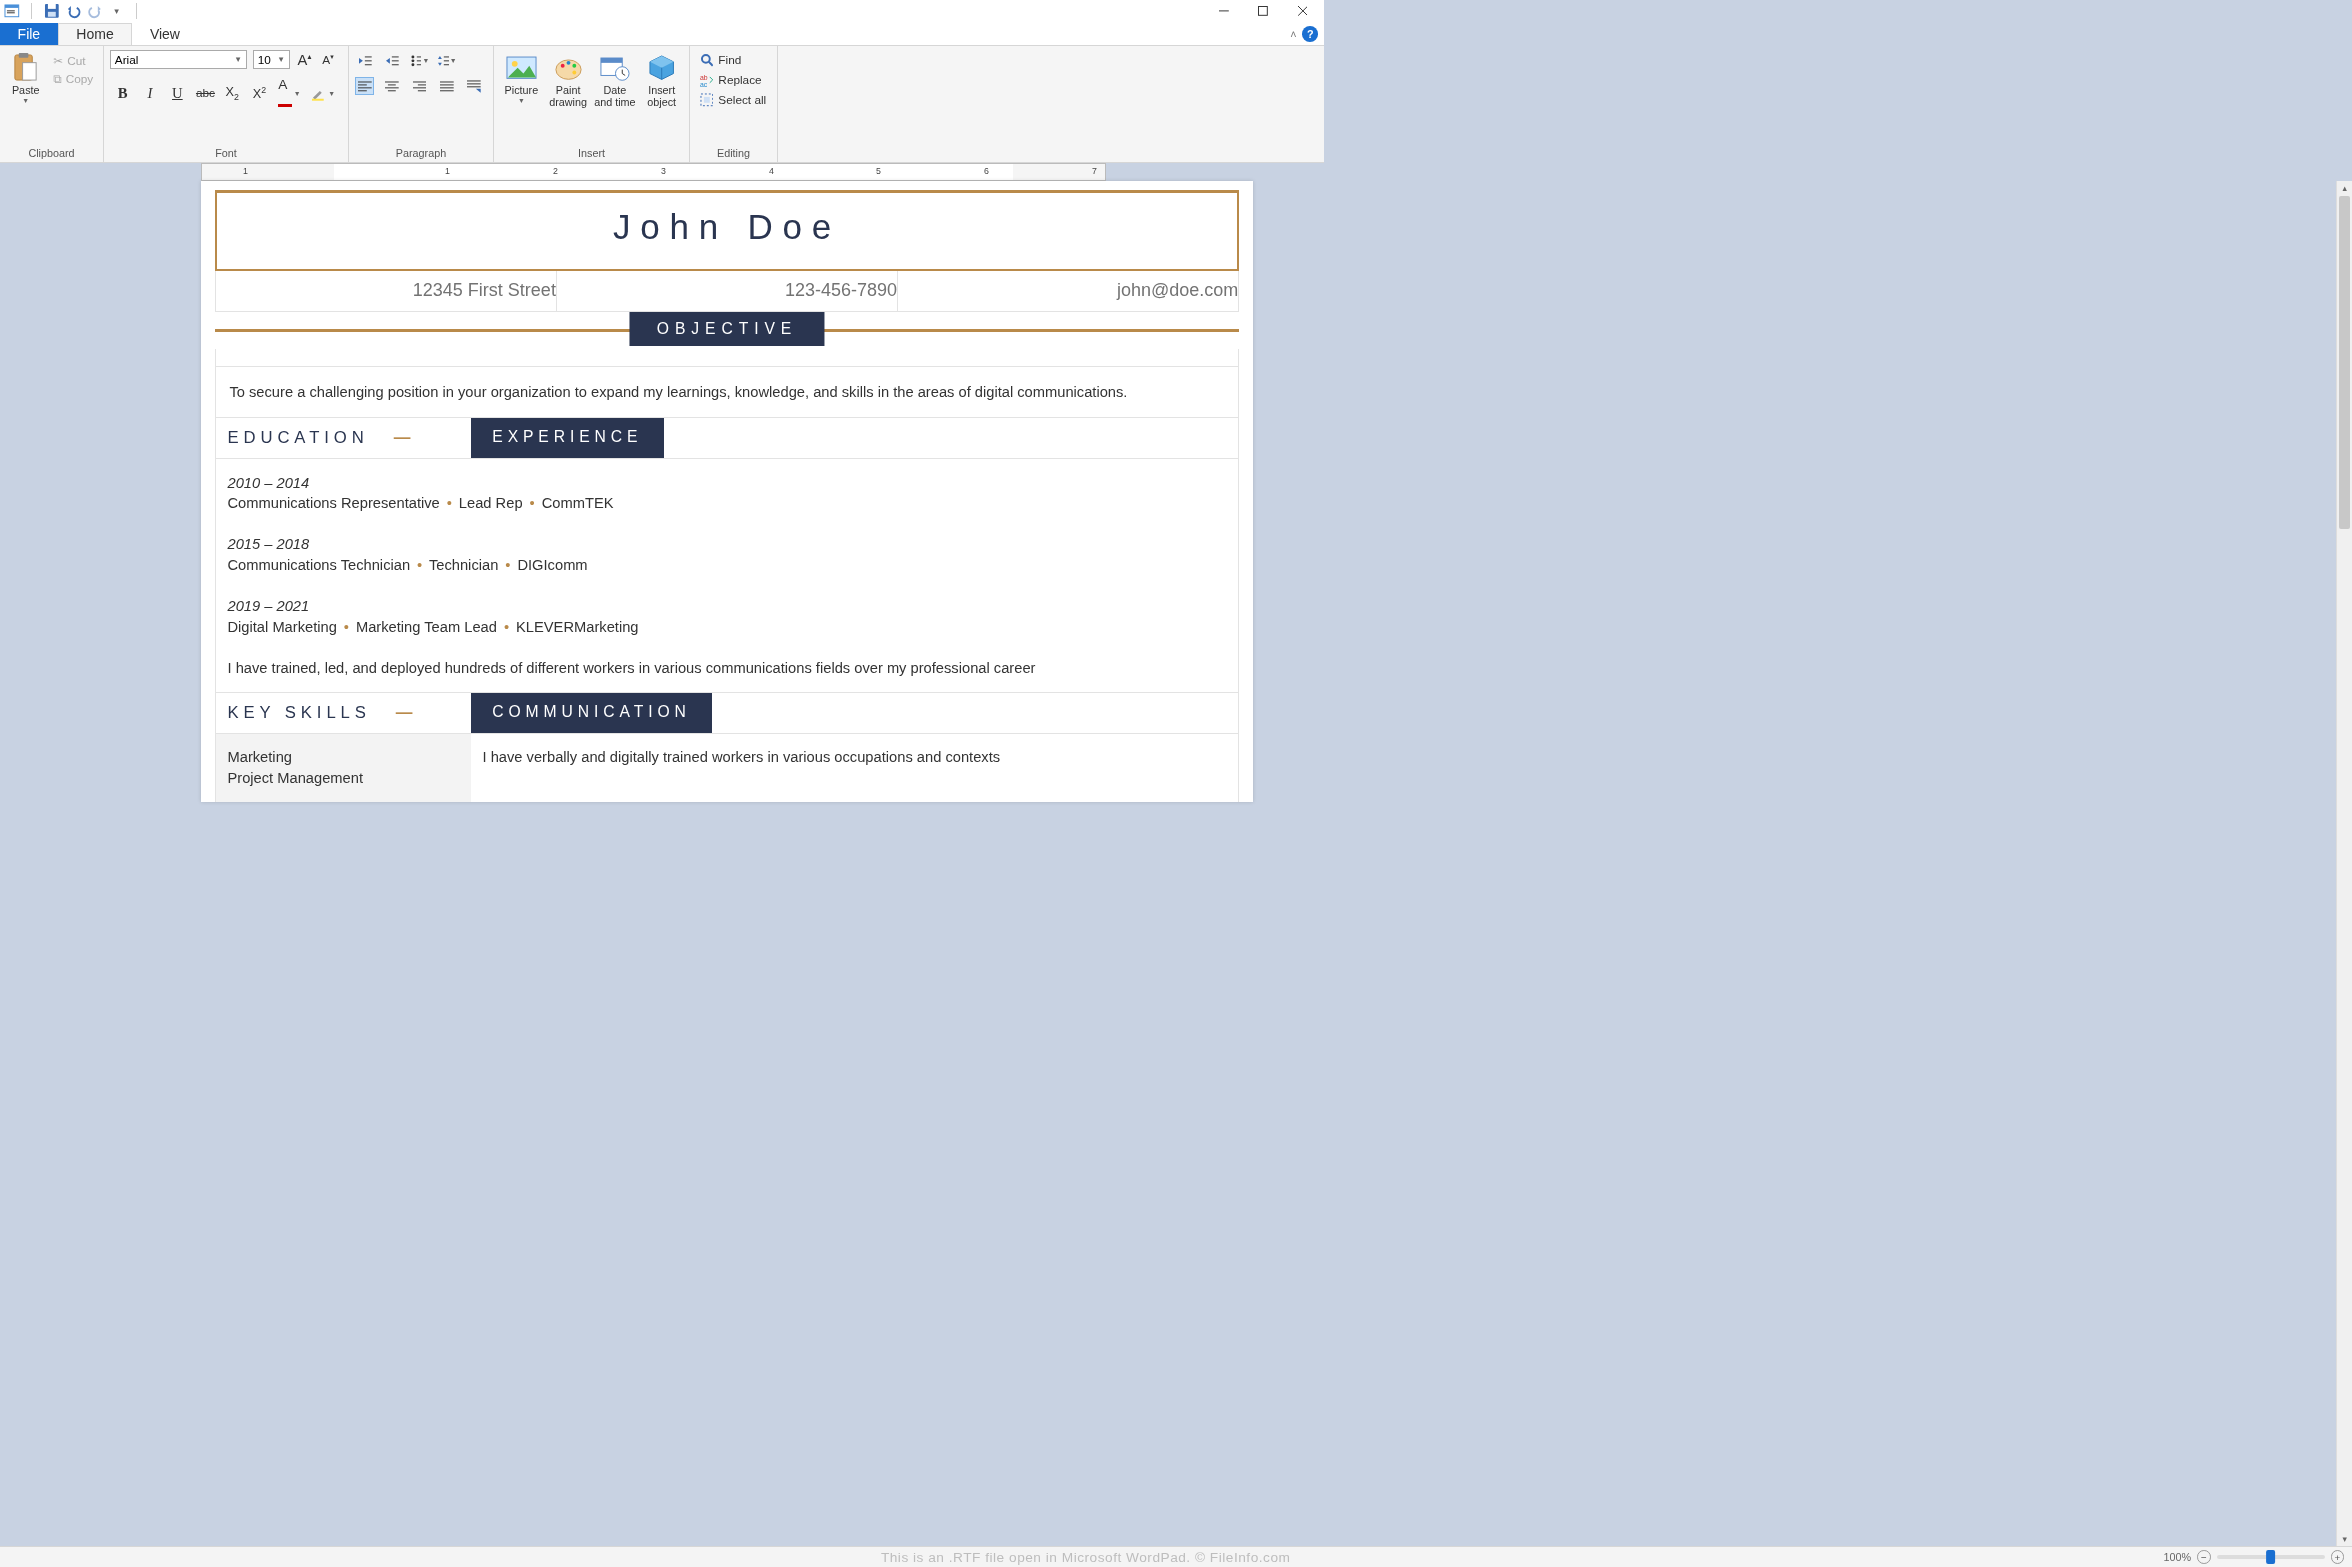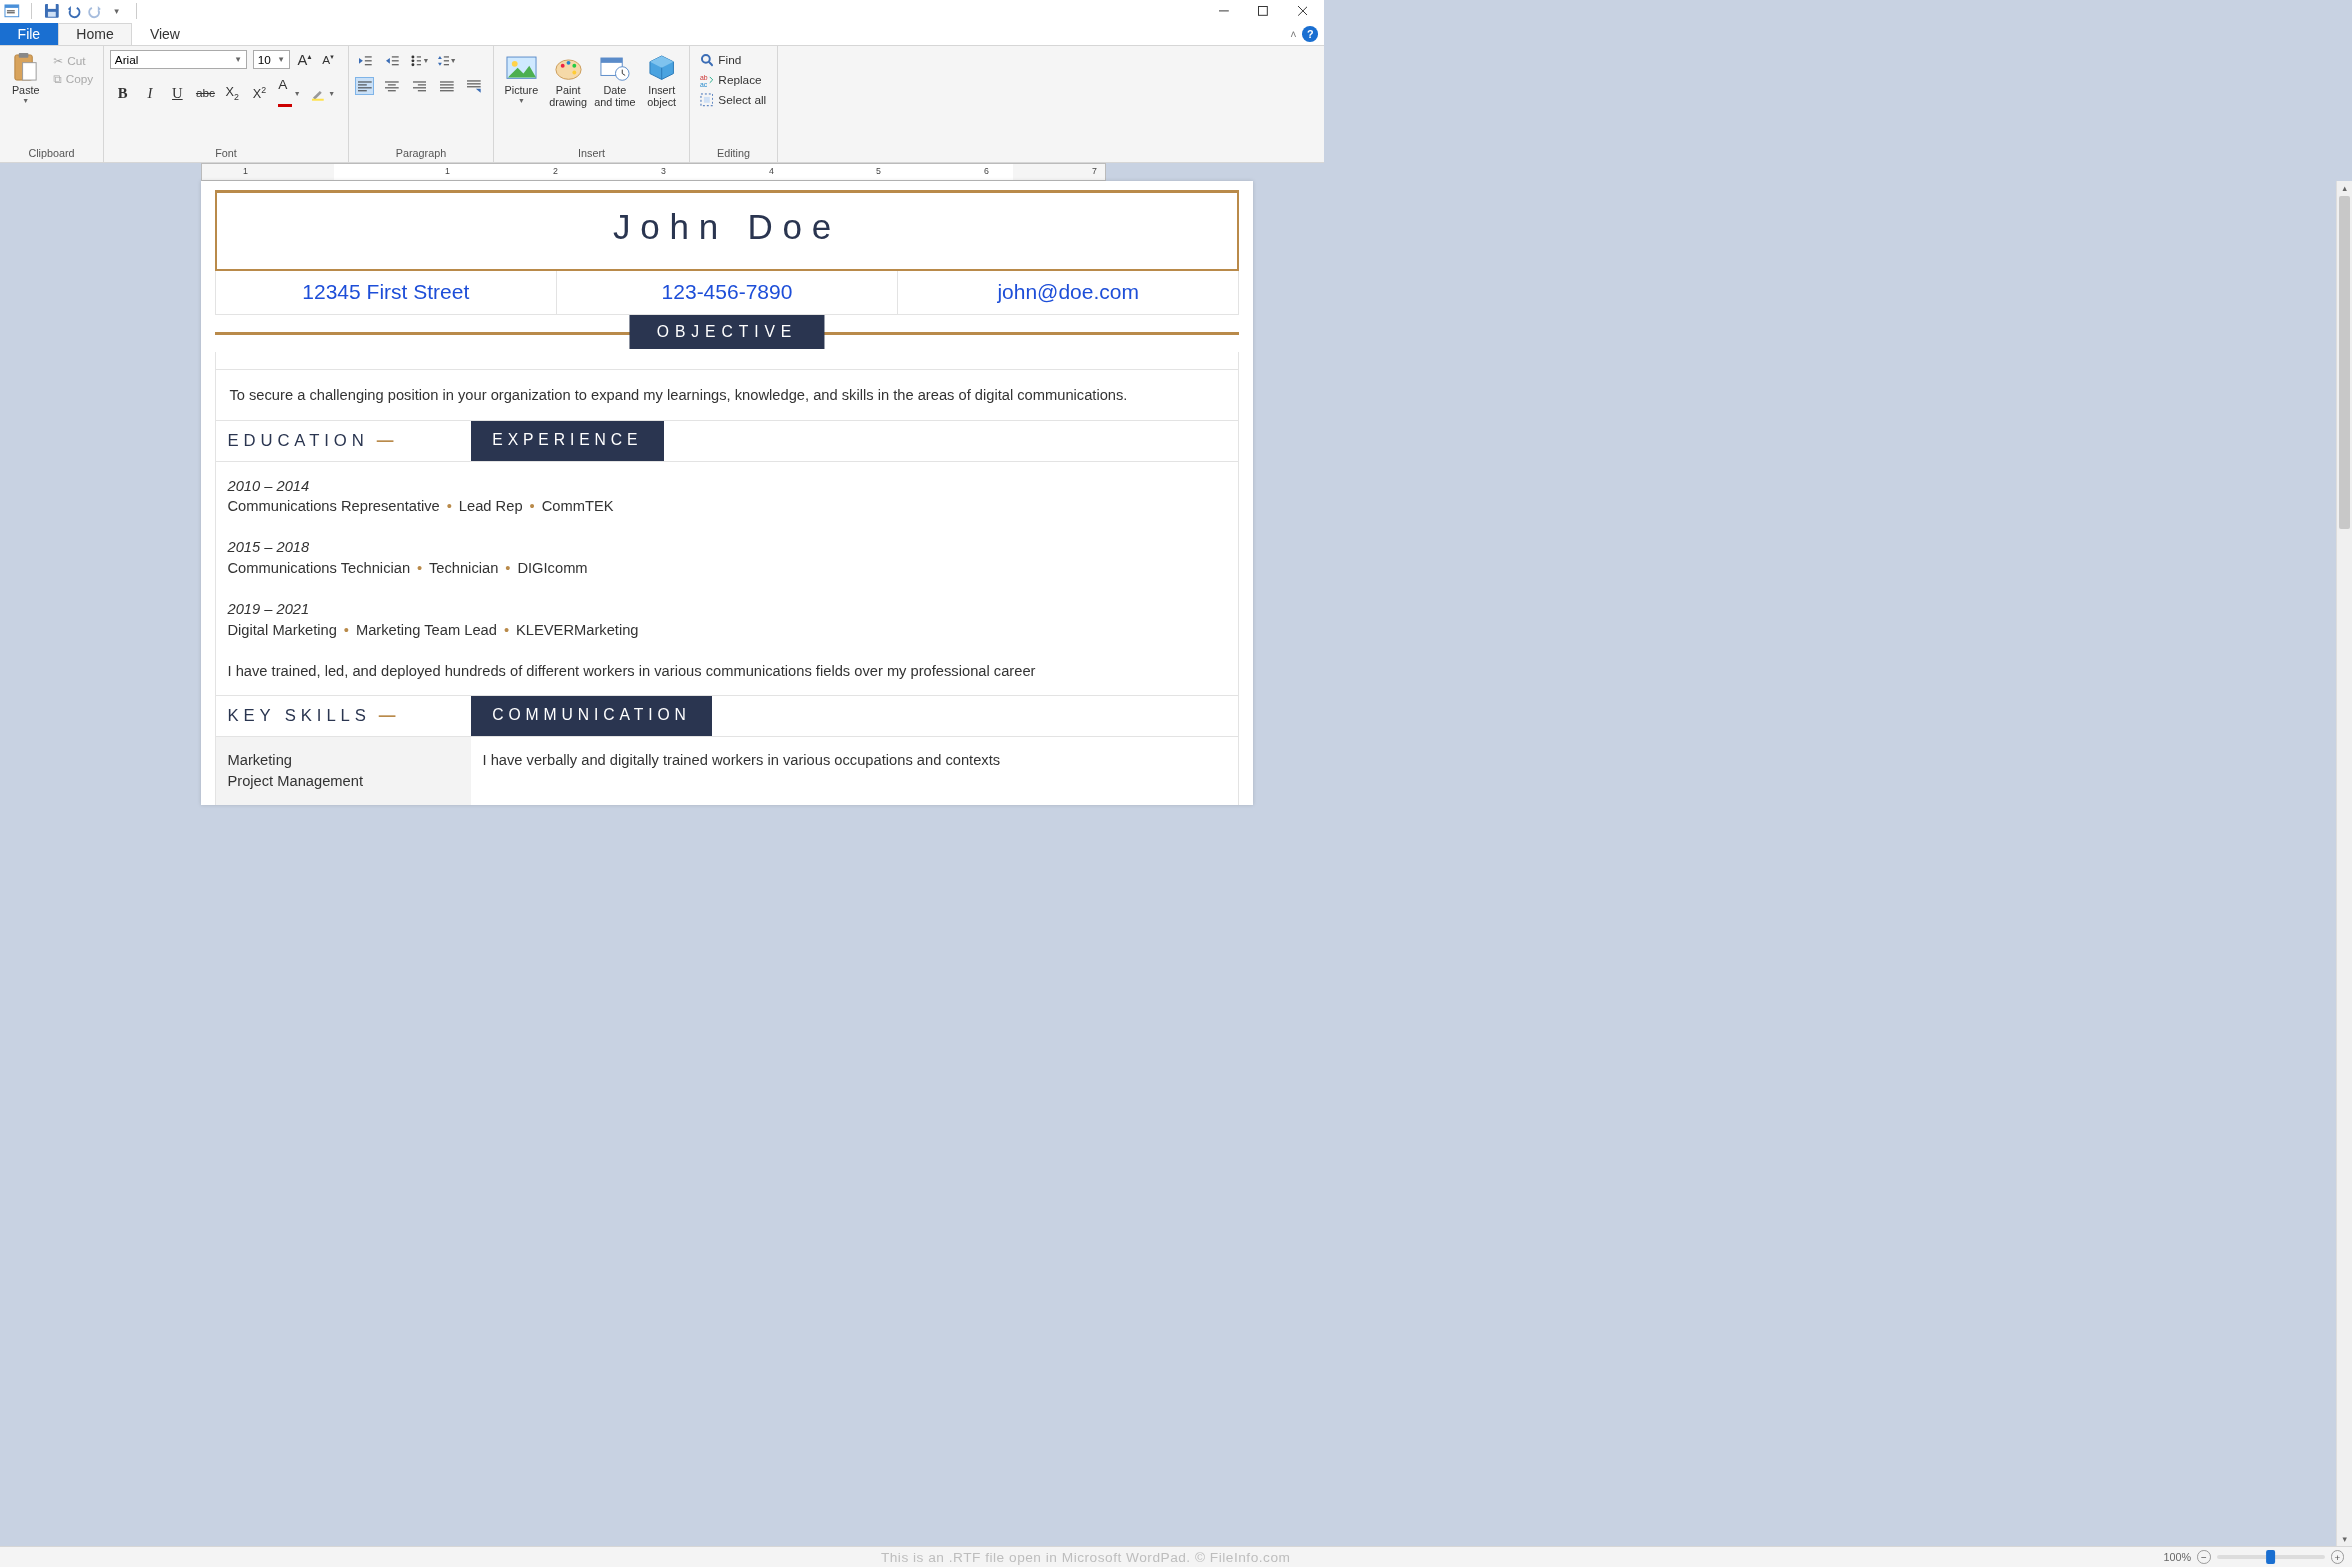--- a/index.html
+++ b/index.html
@@ -73,32 +73,32 @@
 
 .page { position: absolute; top: 17.6px; left: 201px; width: 1052px; background: #fff; box-shadow: 0 0 3.9px rgba(0,0,0,0.15); }
 .doc { padding: 0; }
 
 
 .hdr-box { margin: 9.8px 13.7px 0 13.7px; border: 2.9px solid #b98a4a; border-top-width: 3.9px; padding: 13.7px 0 11.8px 0; text-align: center; }
 .hdr-name { font-family: Arial, sans-serif; font-size: 35px; letter-spacing: 9.8px; color: #2a3550; margin-bottom: 9.8px; }
 .hdr-title { font-family: Arial, sans-serif; font-size: 19.6px; letter-spacing: 9.8px; color: #2a3550; }
 
 .contact-row { display: flex; border: 1px solid #e3e3e3; border-top: none; margin: 0 13.7px; }
-.contact-cell { flex: 1; text-align: center; padding: 9.8px 0; font-size: 21px; color: #1d4ed8; border-right: 1px solid #e3e3e3; }
+.contact-cell { flex: 1; text-align: right; padding: 9.8px 0; font-size: 18px; color: #737373; border-right: 1px solid #e3e3e3; }
 .contact-cell:last-child { border-right: none; }
 
 .sec-banner { position: relative; margin: 0 13.7px; height: 37px; }
 .sec-banner .gold-line { position: absolute; left: 0; right: 0; top: 16.7px; height: 2.9px; background: #b98a4a; }
 .sec-banner .navy { position: absolute; left: 50%; transform: translateX(-50%); top: 0; background: #2a3550; color: #fff; letter-spacing: 5.9px; font-size: 15.7px; padding: 7.8px 27.4px; }
 .sec-spacer { height: 17.6px; border: 1px solid #e3e3e3; border-top: none; margin: 0 13.7px; }
 
 .para-box { margin: 0 13.7px; border: 1px solid #e3e3e3; border-top: none; padding: 15.7px 13.7px; font-size: 14.7px; color: #333; line-height: 1.3; }
 
 .split-hdr { display: flex; margin: 0 13.7px; border: 1px solid #e3e3e3; border-top: none; }
-.split-hdr .left { width: 255px; padding: 9.8px 11.8px; font-size: 16.7px; letter-spacing: 4.9px; color: #2a3550; display: flex; align-items: center; gap: 8px; }
+.split-hdr .left { width: 255px; padding: 9.8px 11.8px; font-size: 16.7px; letter-spacing: 4.9px; color: #2a3550; display: flex; align-items: center; gap: 25px; }
 .split-hdr .left .dash { color: #b98a4a; font-weight: bold; }
 .split-hdr .navy-block { background: #2a3550; color: #fff; letter-spacing: 4.9px; font-size: 15.7px; padding: 9.8px 21.6px; }
 .split-hdr .rest { flex: 1; }
 
 .split-body { display: flex; margin: 0 13.7px; border: 1px solid #e3e3e3; border-top: none; font-size: 14.7px; color: #333; }
 .split-body .left { width: 255px; padding: 13.7px 11.8px; background: #f3f3f3; line-height: 1.4; }
 .split-body .right { flex: 1; padding: 13.7px 11.8px; line-height: 1.4; }
 .exp-date { font-style: italic; color: #333; }
 .bullet { color: #b98a4a; padding: 0 2.9px; }
 

